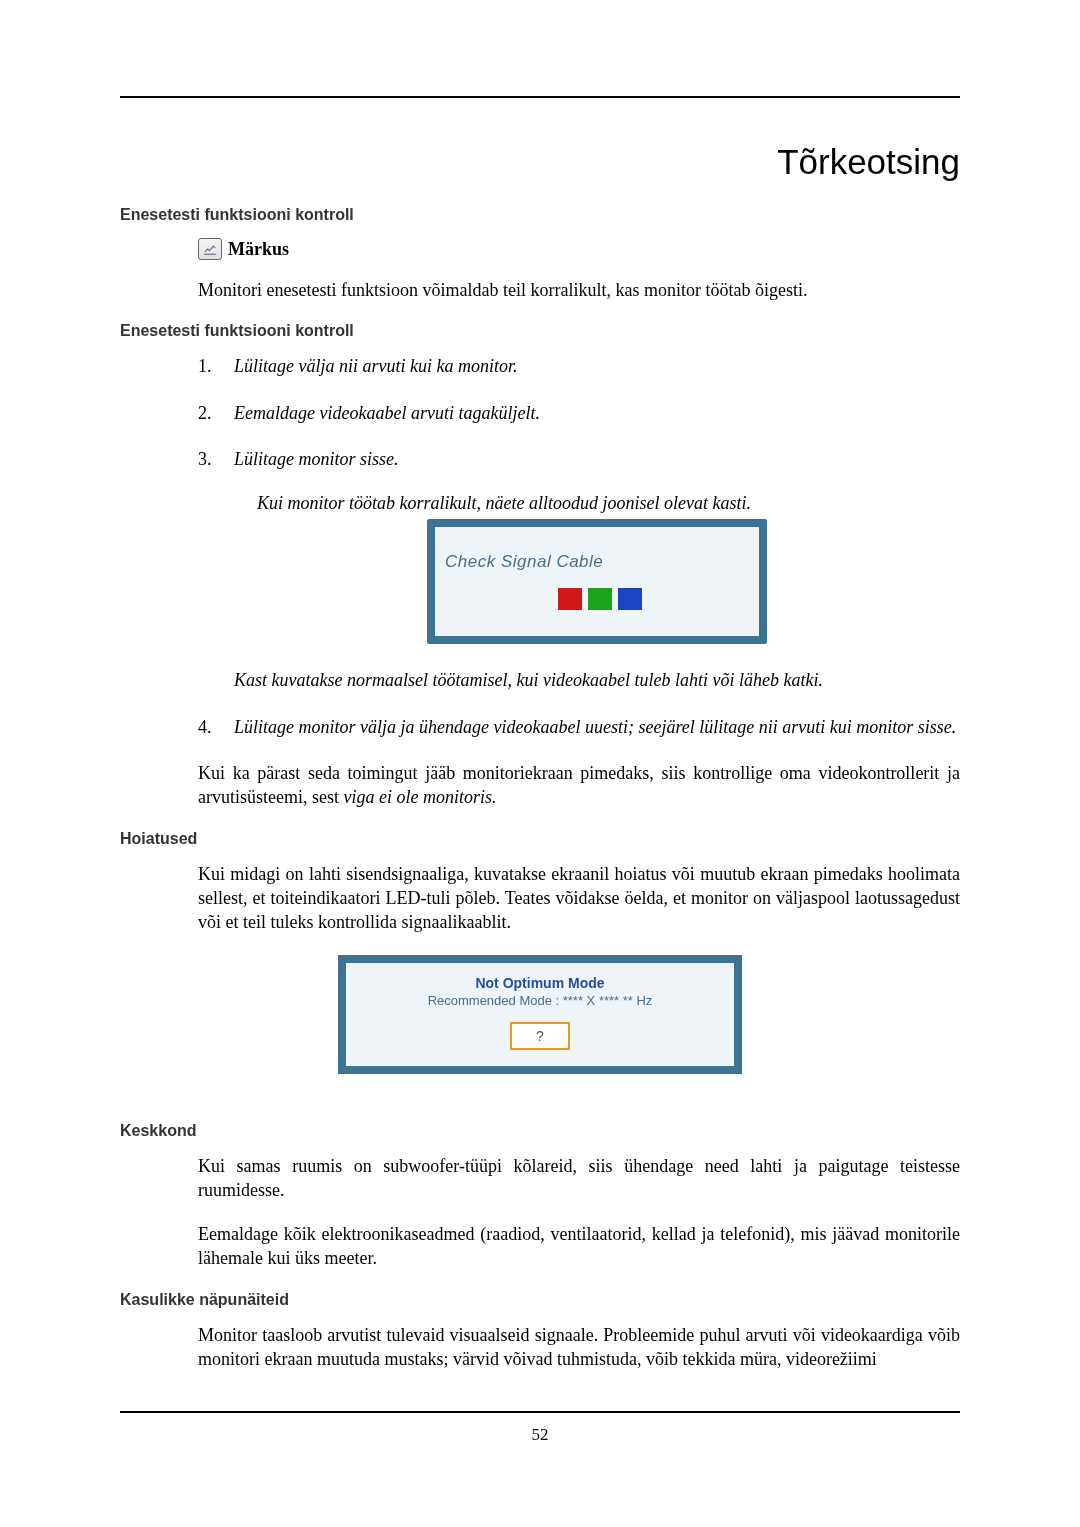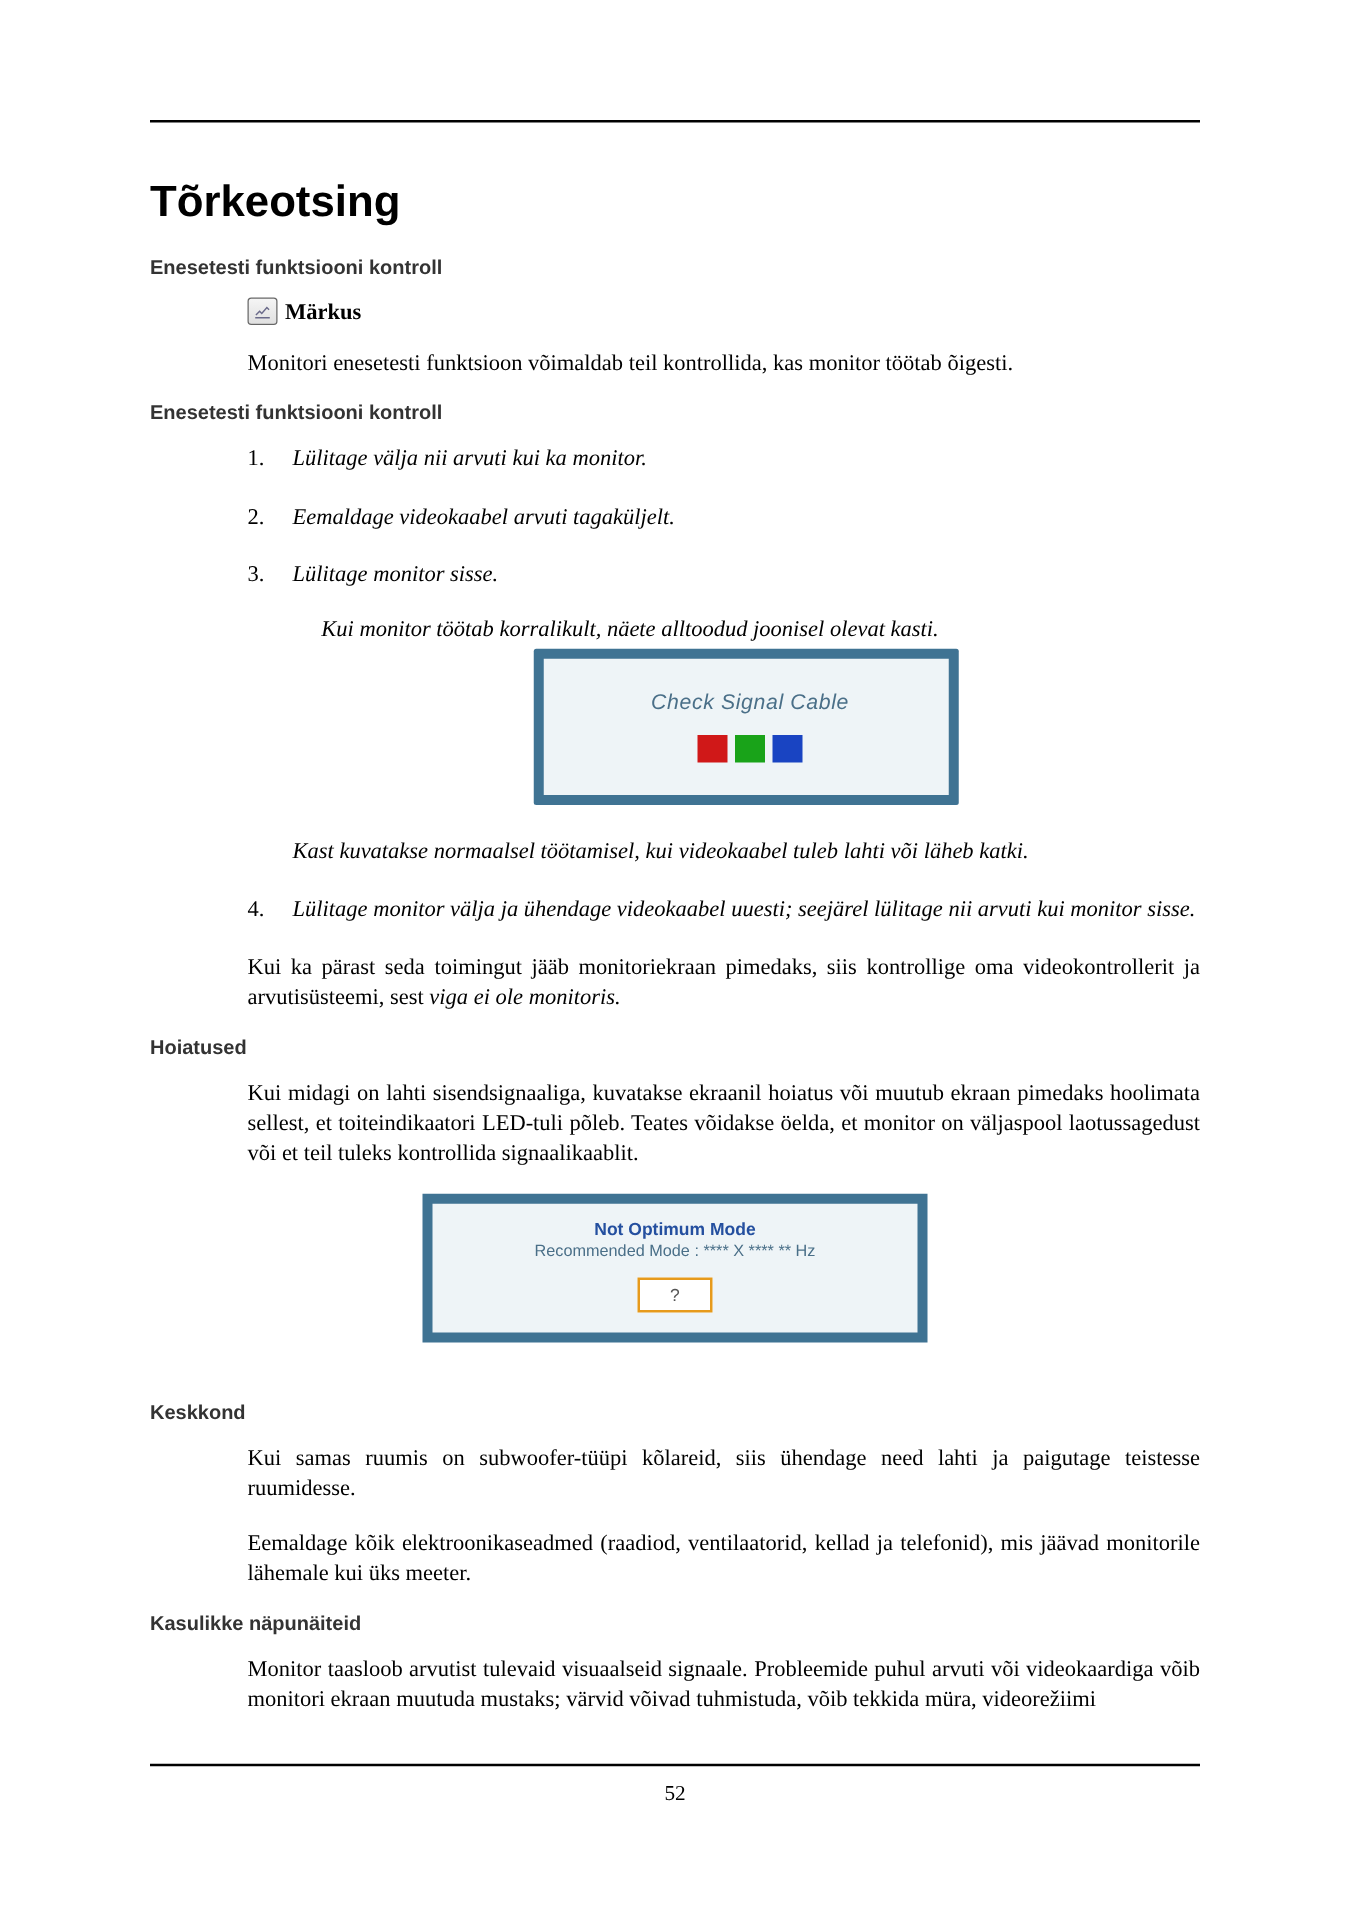--- a/index.html
+++ b/index.html
@@ -11,24 +11,25 @@
     width: 1080px;
   }
   .page {
     box-sizing: border-box;
     padding: 96px 120px 60px 120px;
   }
   .hr-top { border-top: 2px solid #000; margin-bottom: 44px; }
   .hr-bottom { border-top: 2px solid #000; margin-top: 40px; margin-bottom: 12px; }
   h1.title {
     font-family: Arial, Helvetica, sans-serif;
-    font-weight: bold;
+    font-weight: normal;
     font-size: 35px;
     margin: 0 0 24px 0;
     color: #000;
+    text-align: right;
   }
   h2.section {
     font-family: Arial, Helvetica, sans-serif;
     font-weight: bold;
     font-size: 16px;
     margin: 0 0 14px 0;
     color: #333;
   }
   .indent { margin-left: 78px; }
   .indent2 { margin-left: 78px; }
@@ -53,21 +54,21 @@
   ol.steps > li .num { width: 36px; flex: 0 0 36px; }
   ol.steps > li .txt { flex: 1; text-align: justify; font-style: italic; }
   .sub { margin-top: 20px; margin-left: 23px; }
   .italic { font-style: italic; }
   .fig { display: flex; justify-content: center; margin: 4px 0 24px 0; }
   .osd1 {
     width: 340px; background: #3f7393; padding: 8px; border-radius: 2px;
     box-sizing: border-box;
   }
   .osd1-inner {
-    background: #eef4f7; padding: 24px 4px 26px 10px; text-align: center;
+    background: #eef4f7; padding: 24px 4px 26px 10px; text-align: left;
   }
   .osd1-title {
     font-family: Arial, Helvetica, sans-serif;
     color: #4a6f88; font-size: 17px; letter-spacing: 0.5px;
     margin-bottom: 14px;
   }
   .squares { display: flex; justify-content: center; gap: 6px; }
   .sq { width: 24px; height: 22px; }
   .sq.red { background: #d01818; }
   .sq.green { background: #19a319; }
@@ -100,21 +101,21 @@
   <div class="indent">
     <div class="note-row">
       <span class="note-icon">
         <svg viewBox="0 0 24 24">
             <path d="M3 17l5-5 3 3 7-8 3 3" fill="none" stroke="#6a6a8a" stroke-width="2"></path>
             <path d="M2 21h20" stroke="#6a6a8a" stroke-width="2"></path>
           </svg>
       </span>
       <span class="note-label">Märkus</span>
     </div>
-    <div class="body">Monitori enesetesti funktsioon võimaldab teil kontrollida, kas monitor töötab õigesti.</div>
+    <div class="body">Monitori enesetesti funktsioon võimaldab teil korralikult, kas monitor töötab õigesti.</div>
   </div>
 
   <h2 class="section">Enesetesti funktsiooni kontroll</h2>
 
   <ol class="steps">
     <li>
       <span class="num">1.</span>
       <span class="txt">Lülitage välja nii arvuti kui ka monitor.</span>
     </li>
     <li>

